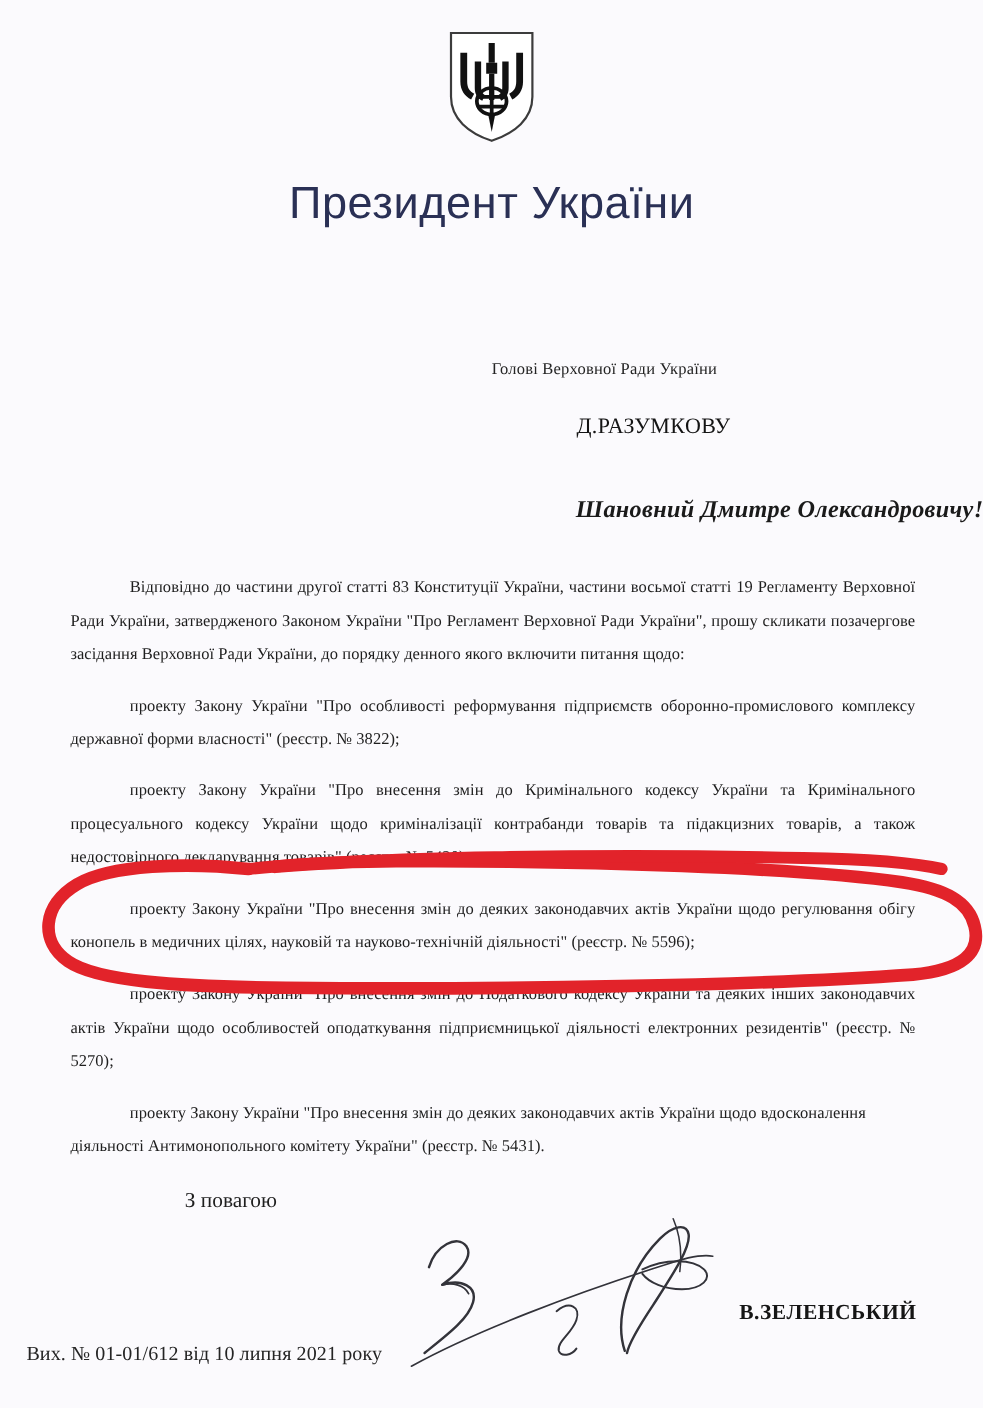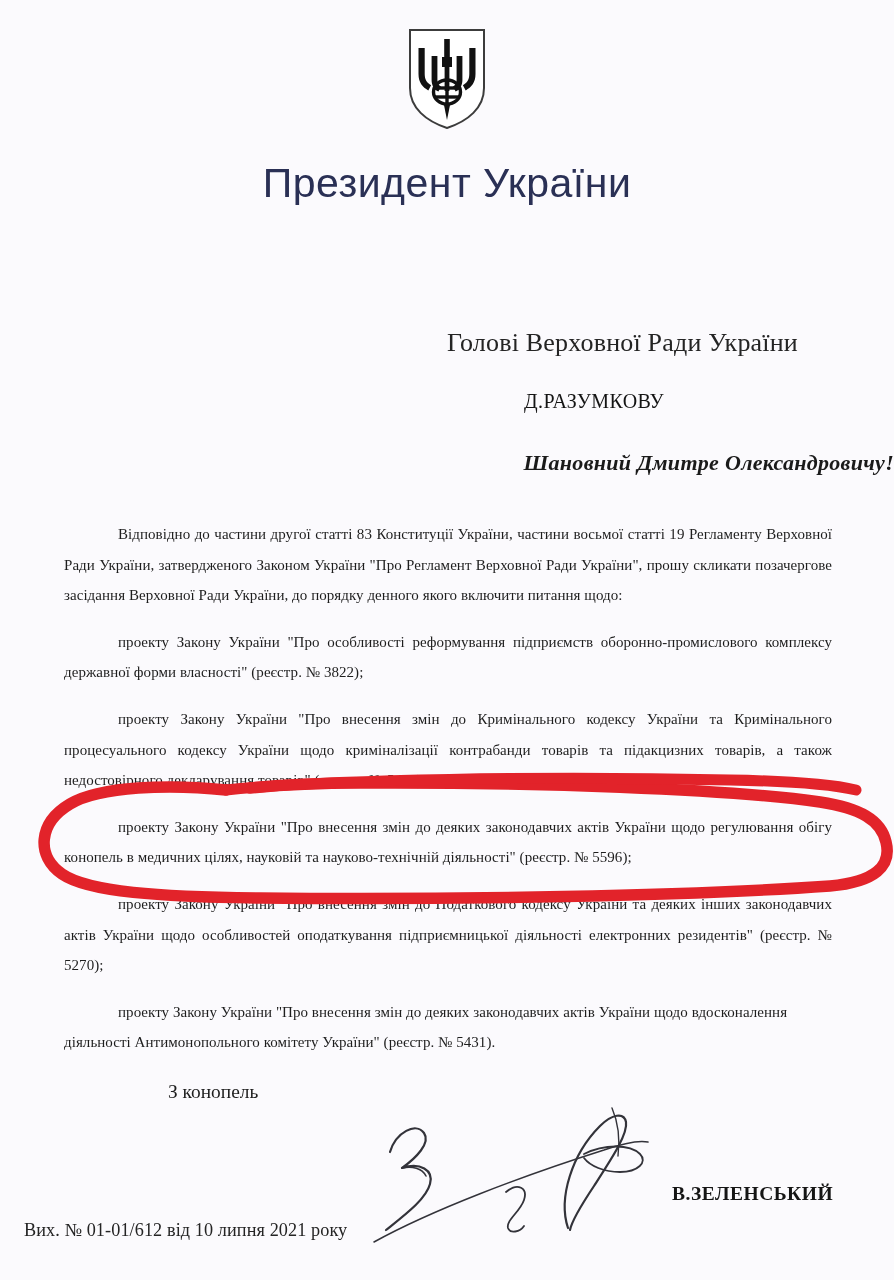--- a/index.html
+++ b/index.html
@@ -47,21 +47,21 @@
 
   
   .addressee {
     position: absolute;
     top: 328px;
     left: 447px;
     width: 420px;
     text-align: left;
   }
   .addressee-line {
-    font-size: 26px;
+    font-size: 15px;
     letter-spacing: 0.2px;
     color: #242424;
     white-space: nowrap;
   }
   .addressee-name {
     margin-top: 32px;
     margin-left: 77px;
     font-size: 20px;
     font-weight: normal;
     letter-spacing: 0.4px;
@@ -216,21 +216,21 @@
                C 420 130, 660 126, 800 116
                C 845 112, 862 96, 856 72
                C 851 50, 830 38, 790 32
                C 700 19, 500 12, 330 13
                C 300 13, 250 15, 220 18" fill="none" stroke="#e2232a" stroke-width="11.5" stroke-linecap="round" stroke-linejoin="round"></path>
 
       <path d="M196 20 C 300 9, 520 6, 700 10 C 760 11, 800 14, 826 20" fill="none" stroke="#e2232a" stroke-width="11" stroke-linecap="round"></path>
     </svg>
   </div>
 
-  <div class="closing">З конопель</div>
+  <div class="closing">З повагою</div>
 
   <div class="signature-mark">
     <svg width="300" height="165" viewBox="0 0 300 165" xmlns="http://www.w3.org/2000/svg">
       <g fill="none" stroke="#33333a" stroke-linecap="round" stroke-linejoin="round">
 
         <path d="M18 52 C 24 32, 44 22, 52 33 C 59 43, 44 58, 30 68
                  C 48 62, 62 70, 58 84 C 54 99, 34 114, 14 130" stroke-width="2.2"></path>
         <path d="M30 68 C 40 66, 50 68, 54 76" stroke-width="1.6"></path>
 
         <path d="M2 142 C 60 110, 150 76, 232 50 C 252 43, 266 40, 276 42" stroke-width="1.5"></path>

